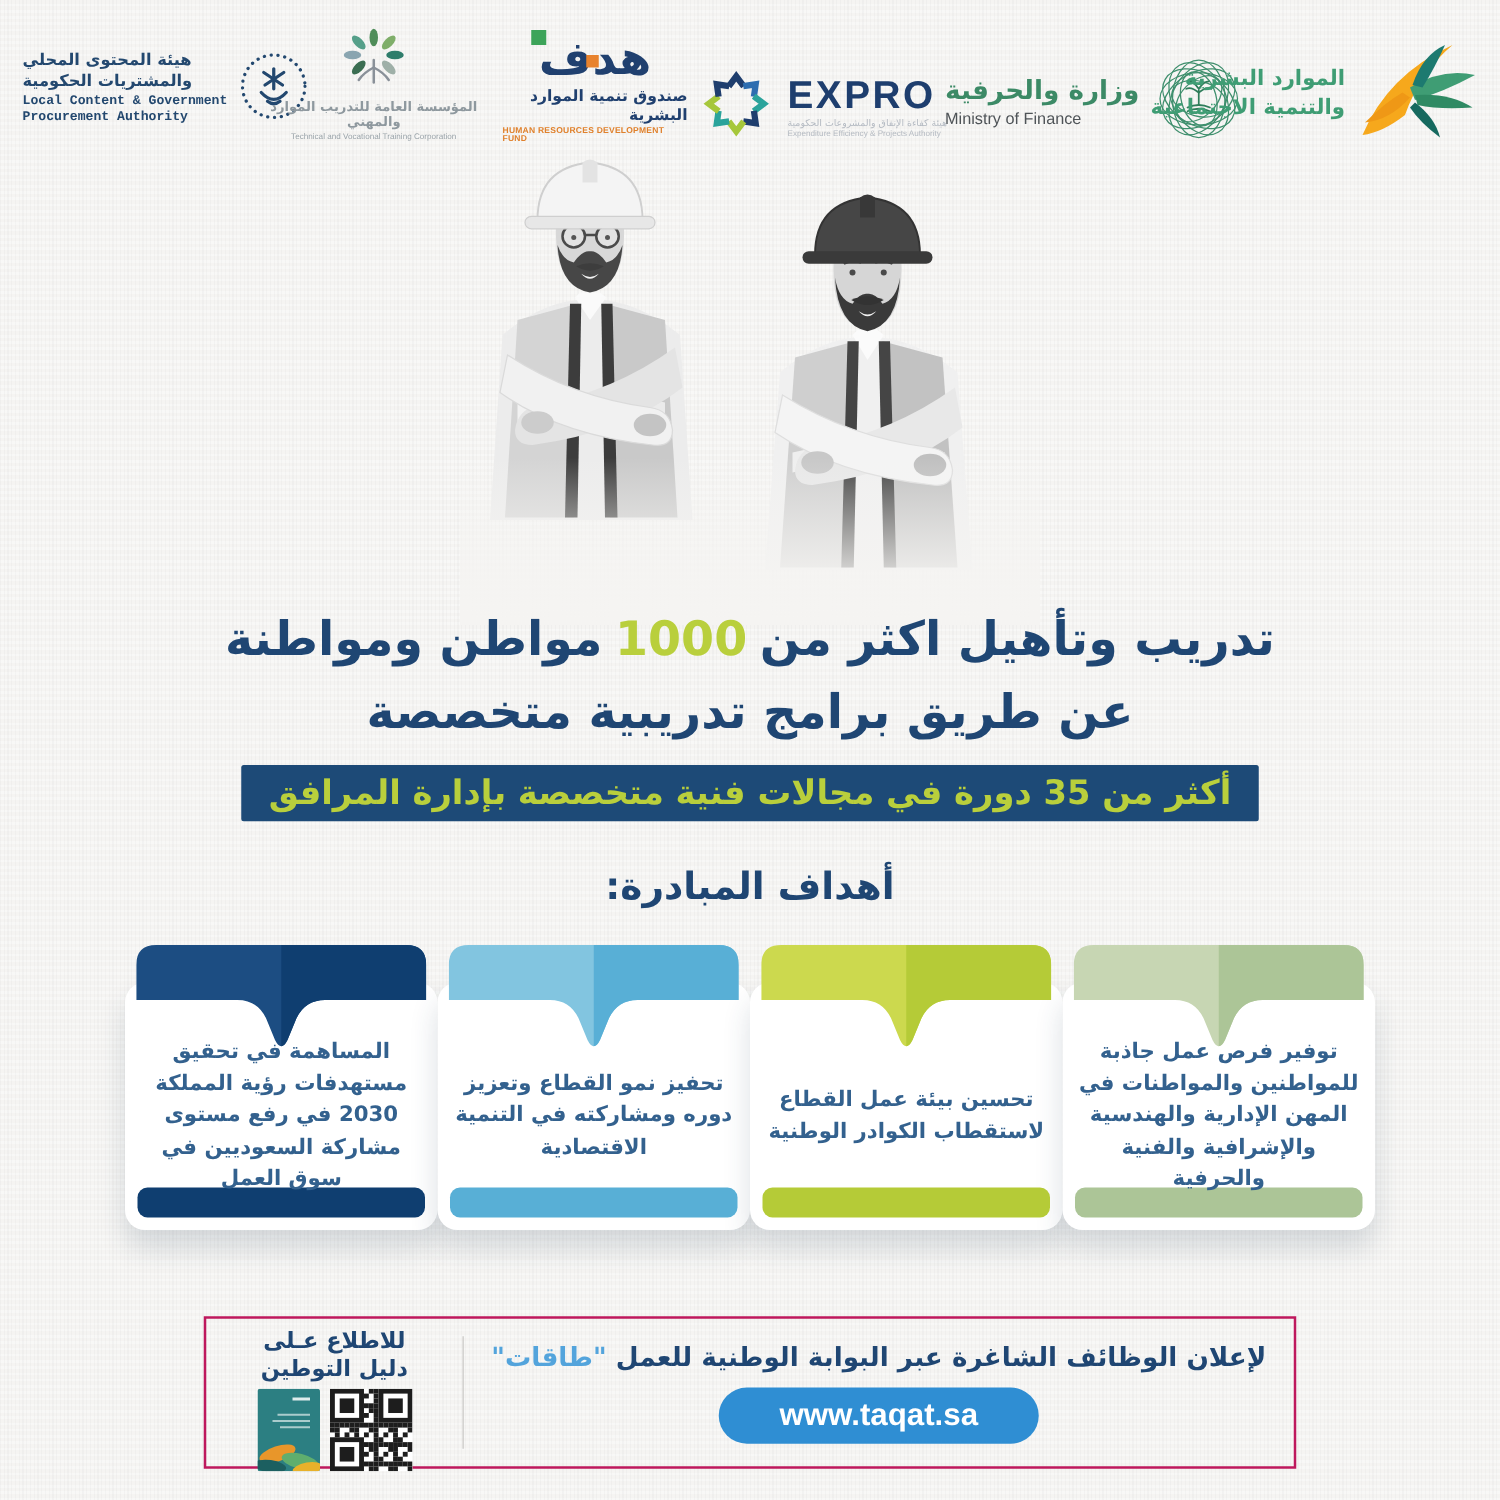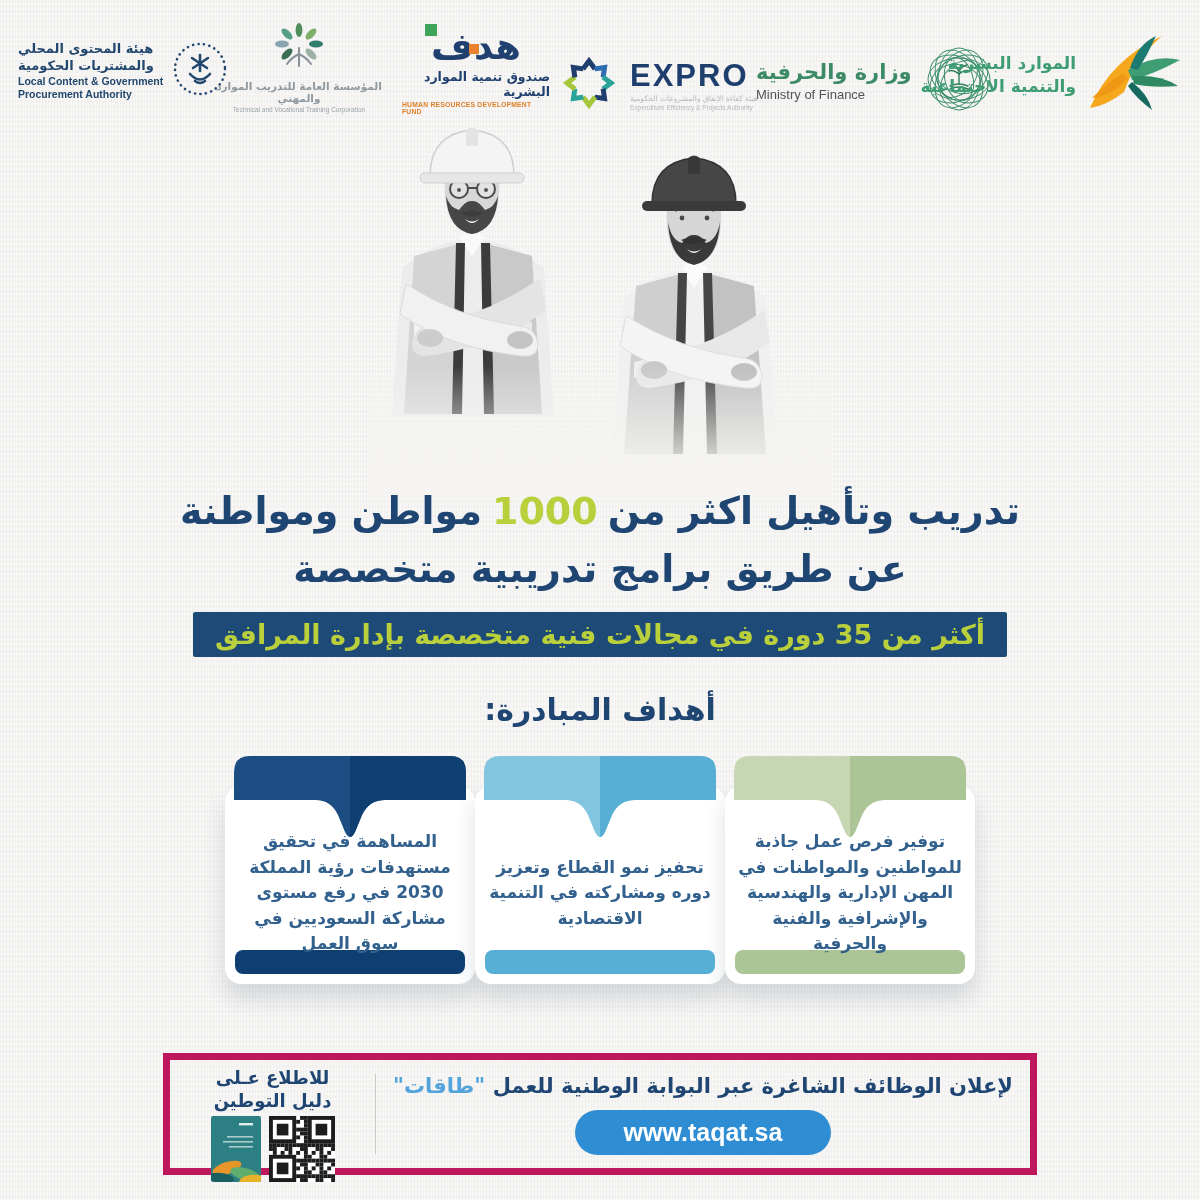--- a/index.html
+++ b/index.html
@@ -11,21 +11,21 @@
     background-image:
       repeating-linear-gradient(90deg, rgba(110,115,125,0.045) 0px, rgba(110,115,125,0.045) 1px, transparent 1px, transparent 3px),
       repeating-linear-gradient(0deg, rgba(255,255,255,0.35) 0px, rgba(255,255,255,0.35) 2px, transparent 2px, transparent 5px);
   }
   .abs { position:absolute; }
 
   
   .logo { position:absolute; display:flex; align-items:center; }
   .lcgpa { left:18px; top:40px; gap:8px; }
   .lcgpa-ar { font-size:13px; font-weight:700; color:#23486f; text-align:left; line-height:1.3; direction:rtl; }
-  .lcgpa-en { font-size:10.5px; font-weight:700; color:#23486f; line-height:1.25; margin-top:0; font-family:Liberation Sans, sans-serif; }
+  .lcgpa-en { font-size:10.5px; font-weight:700; color:#23486f; line-height:1.25; margin-top:0; font-family:Liberation Mono, monospace; }
   .tvtc { left:214px; top:22px; width:170px; flex-direction:column; gap:2px; }
   .tvtc-ar { font-size:10.5px; font-weight:700; color:#8e989e; direction:rtl; text-align:center; }
   .tvtc-en { font-size:6.5px; color:#9aa3a9; text-align:center; font-family:"Liberation Sans",sans-serif; }
   .hrdf { left:402px; top:28px; width:148px; flex-direction:column; }
   .hrdf-mark { position:relative; font-size:37px; font-weight:800; color:#20406f; line-height:1; direction:rtl; }
   .hrdf-sq-green { position:absolute; width:12px; height:12px; background:#3da45a; left:-6px; top:-4px; }
   .hrdf-sq-orange { position:absolute; width:10px; height:10px; background:#e8822d; left:38px; top:16px; }
   .hrdf-ar { font-size:12.5px; font-weight:700; color:#20406f; margin-top:4px; direction:rtl; }
   .hrdf-en { font-size:6.8px; font-weight:700; color:#e0812c; letter-spacing:.2px; margin-top:2px; font-family:"Liberation Sans",sans-serif; }
   .expro { left:558px; top:52px; gap:10px; }
@@ -58,21 +58,21 @@
   .card-body { position:absolute; top:30px; left:0; right:0; bottom:6px; background:#ffffff;
                border-radius:16px; box-shadow:0 14px 22px rgba(40,60,90,0.16); }
   .card-top { position:absolute; top:0; left:9px; width:232px; height:90px; z-index:2; }
   .card-foot { position:absolute; bottom:16px; left:10px; right:10px; height:24px; border-radius:8px;
                background:var(--c2); z-index:2; }
   .card-text { position:absolute; top:86px; left:13px; right:13px; bottom:46px; z-index:3;
                display:flex; align-items:center; justify-content:center;
                direction:rtl; text-align:center; color:#33618e; font-size:17px; font-weight:700; line-height:1.5; }
 
   
-  .footer-box { left:163px; top:1053px; width:874px; height:122px; border:7px solid #be185d; }
+  .footer-box { left:163px; top:1053px; width:874px; height:122px; border:2px solid #be185d; }
   .guide { position:absolute; left:0; top:0; width:205px; height:100%; display:flex; flex-direction:column; align-items:center; }
   .guide-title { margin-top:6px; direction:rtl; text-align:center; color:var(--navy); font-size:18px; font-weight:700; line-height:1.3; }
   .guide-media { display:flex; align-items:flex-end; gap:8px; margin-top:3px; }
   .divider { position:absolute; left:205px; top:14px; bottom:14px; width:1px; background:#c9c8c6; }
   .announce { position:absolute; left:206px; right:0; top:0; bottom:0; display:flex; flex-direction:column;
               align-items:center; justify-content:center; gap:12px; }
   .announce-text { direction:rtl; color:var(--navy); font-size:21px; font-weight:700; }
   .announce-text .hl { color:var(--taqat_highlight); }
   .taqat-btn { width:256px; height:45px; border-radius:23px; background:var(--button_blue); border:none;
                color:#ffffff; font-size:25px; font-weight:700; font-family:"Liberation Sans",sans-serif;
@@ -320,20 +320,29 @@
     <div class="card-text">المساهمة في تحقيق مستهدفات رؤية المملكة 2030 في رفع مستوى مشاركة السعوديين في سوق العمل</div>
     <div class="card-foot"></div>
   </div>
   <div class="card" style="--c1: #82c5e0; --c2: #58afd6;">
     <div class="card-body"></div>
     <svg class="card-top" viewBox="0 0 232 90" preserveAspectRatio="none">
       <path d="M0,44 L0,16 Q0,0 16,0 L216,0 Q232,0 232,16 L232,44 L151,44 Q135,44 128,59 L121,76 Q116,86 111,76 L104,59 Q97,44 81,44 Z" fill="var(--c1)"></path>
       <path d="M116,44 L151,44 Q135,44 128,59 L121,76 Q118.5,81 116,81 Z M116,0 L216,0 Q232,0 232,16 L232,44 L151,44 L116,44 Z" fill="var(--c2)"></path>
     </svg>
     <div class="card-text">تحفيز نمو القطاع وتعزيز دوره ومشاركته في التنمية الاقتصادية</div>
+    <div class="card-foot"></div>
+  </div>
+  <div class="card" style="--c1: #ccd94e; --c2: #b5cb37;">
+    <div class="card-body"></div>
+    <svg class="card-top" viewBox="0 0 232 90" preserveAspectRatio="none">
+      <path d="M0,44 L0,16 Q0,0 16,0 L216,0 Q232,0 232,16 L232,44 L151,44 Q135,44 128,59 L121,76 Q116,86 111,76 L104,59 Q97,44 81,44 Z" fill="var(--c1)"></path>
+      <path d="M116,44 L151,44 Q135,44 128,59 L121,76 Q118.5,81 116,81 Z M116,0 L216,0 Q232,0 232,16 L232,44 L151,44 L116,44 Z" fill="var(--c2)"></path>
+    </svg>
+    <div class="card-text">تحسين بيئة عمل القطاع لاستقطاب الكوادر الوطنية</div>
     <div class="card-foot"></div>
   </div>
   <div class="card" style="--c1: #c7d6b3; --c2: #acc597;">
     <div class="card-body"></div>
     <svg class="card-top" viewBox="0 0 232 90" preserveAspectRatio="none">
       <path d="M0,44 L0,16 Q0,0 16,0 L216,0 Q232,0 232,16 L232,44 L151,44 Q135,44 128,59 L121,76 Q116,86 111,76 L104,59 Q97,44 81,44 Z" fill="var(--c1)"></path>
       <path d="M116,44 L151,44 Q135,44 128,59 L121,76 Q118.5,81 116,81 Z M116,0 L216,0 Q232,0 232,16 L232,44 L151,44 L116,44 Z" fill="var(--c2)"></path>
     </svg>
     <div class="card-text">توفير فرص عمل جاذبة للمواطنين والمواطنات في المهن الإدارية والهندسية والإشرافية والفنية والحرفية</div>
     <div class="card-foot"></div>

